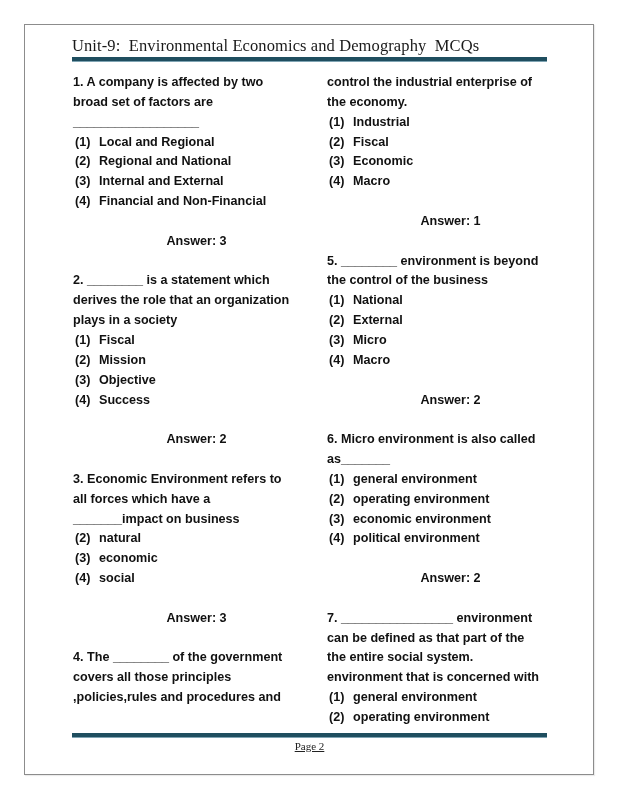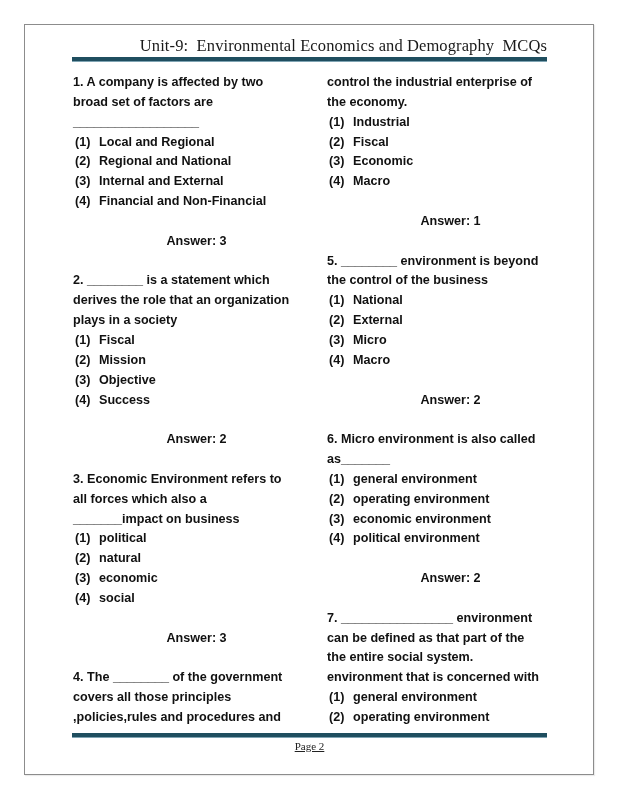--- a/index.html
+++ b/index.html
@@ -23,21 +23,21 @@
       height: 751px;
       border: 1px solid #8c8c8c;
       box-sizing: border-box;
       box-shadow: 1px 1px 1px rgba(0,0,0,0.08);
     }
     .header-title {
       position: absolute;
       left: 72px;
       width: 475px;
       top: 36px;
-      text-align: right;
+      text-align: left;
       font-family: "Liberation Serif", "DejaVu Serif", serif;
       font-size: 16.5px;
       color: #1a1a1a;
       white-space: pre;
       letter-spacing: 0.1px;
     }
     .rule {
       position: absolute;
       left: 72px;
       width: 475px;
@@ -119,23 +119,22 @@
     <div class="opt"><span class="num">(2)</span><span>Mission</span></div>
     <div class="opt"><span class="num">(3)</span><span>Objective</span></div>
     <div class="opt"><span class="num">(4)</span><span>Success</span></div>
     <div class="gap"></div>
     <div class="answer">Answer: 2</div>
     <div class="gap"></div>
   </div>
 
   <div>
     <div class="line">3. Economic Environment refers to</div>
-    <div class="line">all forces which also a</div>
+    <div class="line">all forces which have a</div>
     <div class="line">_______impact on business</div>
-    <div class="opt"><span class="num">(1)</span><span>political</span></div>
     <div class="opt"><span class="num">(2)</span><span>natural</span></div>
     <div class="opt"><span class="num">(3)</span><span>economic</span></div>
     <div class="opt"><span class="num">(4)</span><span>social</span></div>
     <div class="gap"></div>
     <div class="answer">Answer: 3</div>
     <div class="gap"></div>
   </div>
 
   <div>
     <div class="line">4. The ________ of the government</div>

